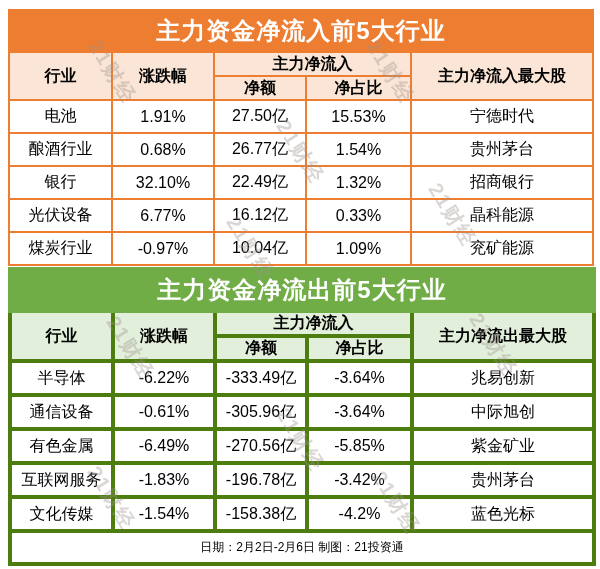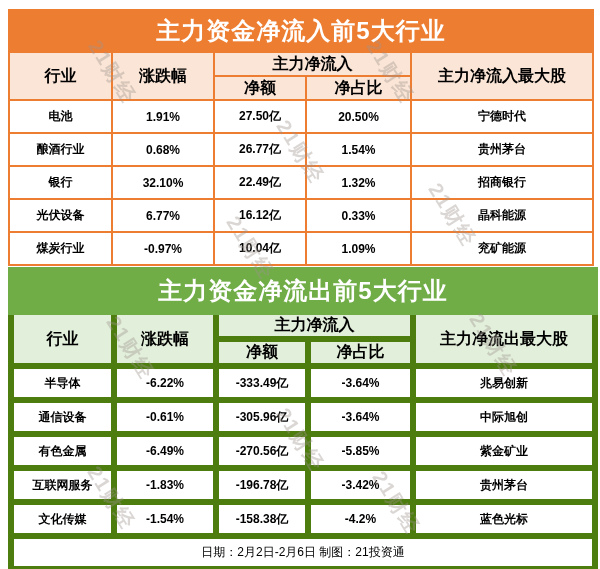--- a/index.html
+++ b/index.html
@@ -22,33 +22,33 @@
   #outflow-table { top: 267px; }
 
   td, th { padding: 0; text-align: center; vertical-align: middle; overflow: hidden; }
 
   
   #inflow-table td, #inflow-table th { border: 2px solid #ED7D31; }
   #inflow-table .title-cell { background: #ED7D31; border-color: #ED7D31; }
   #inflow-table .subhead    { background: #FBE5D6; }
 
   
-  #outflow-table td, #outflow-table th { border: 6px solid #4d7c0f; }
+  #outflow-table td, #outflow-table th { border: 4px solid #4d7c0f; }
   #outflow-table .title-cell { background: #70AD47; border-color: #70AD47; }
   #outflow-table .subhead    { background: #E2EFDA; }
 
   .title-cell {
     height: 42px;
     color: #ffffff;
     font-size: 24px;
     font-weight: 700;
     letter-spacing: 1px;
   }
   .subhead { font-size: 16px; font-weight: 700; height: 24px; }
-  .data-cell { background: #ffffff; font-size: 12px; font-weight: 700; height: 33px; }
+  .data-cell { background: #ffffff; font-size: 16px; font-weight: 400; height: 33px; }
   #outflow-table .data-cell { height: 34px; text-align: center; }
   .footer-cell { background: #ffffff; font-size: 12px; font-weight: 400; height: 33px; }
 
   
   .wm {
     position: absolute;
     color: rgba(158, 148, 142, 0.38);
     font-size: 20px;
     font-weight: 700;
     letter-spacing: 2px;
@@ -82,21 +82,21 @@
         <td class="subhead" rowspan="2">主力净流入最大股</td>
       </tr>
       <tr>
         <td class="subhead">净额</td>
         <td class="subhead">净占比</td>
       </tr>
       <tr>
         <td class="data-cell">电池</td>
         <td class="data-cell">1.91%</td>
         <td class="data-cell">27.50亿</td>
-        <td class="data-cell">20.50%</td>
+        <td class="data-cell">15.53%</td>
         <td class="data-cell">宁德时代</td>
       </tr>
       <tr>
         <td class="data-cell">酿酒行业</td>
         <td class="data-cell">0.68%</td>
         <td class="data-cell">26.77亿</td>
         <td class="data-cell">1.54%</td>
         <td class="data-cell">贵州茅台</td>
       </tr>
       <tr>

